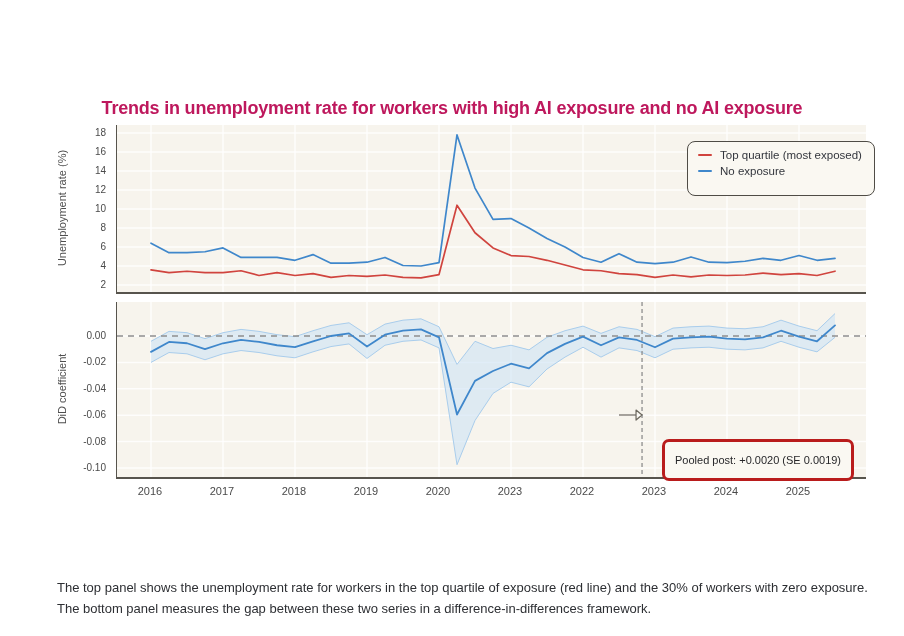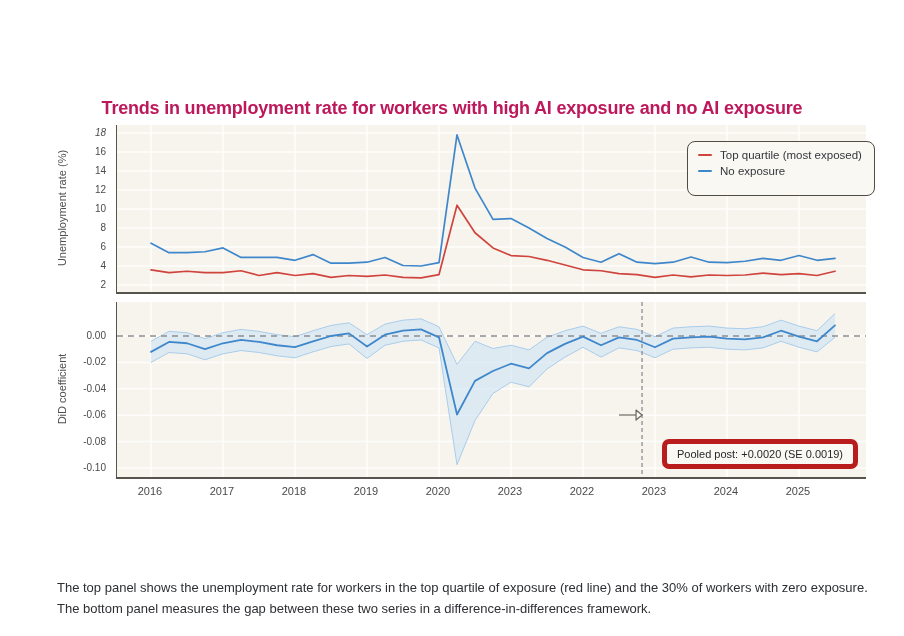--- a/index.html
+++ b/index.html
@@ -19,22 +19,22 @@
   .ytick,.xtick{position:absolute;font-size:10px;color:#4a4a4a;}
   .ytick{width:42px;text-align:right;}
   .xtick{width:44px;text-align:center;font-size:11px;color:#4a4a4a;}
   .legend{position:absolute;left:687px;top:141px;background:#faf8f2;border:1px solid #4f4c46;
           border-radius:8px;padding:7px 12px 18px 10px;display:flex;flex-direction:column;gap:4px;}
   .legend-row{display:flex;align-items:center;font-size:11.5px;color:#33363d;white-space:nowrap;}
   .dash{display:inline-block;width:14px;height:0;border-top:2.5px solid #000;border-radius:2px;
         margin-right:8px;flex:none;}
   .chatgpt-box{position:absolute;left:527px;top:404px;background:#edeae0;border:1px solid #8a8578;
           border-radius:6px;padding:4px 9px;font-size:11px;color:#57534a;white-space:nowrap;}
-  .pooled-box{position:absolute;left:662px;top:439px;background:#faf8f2;border:5px solid #b91c1c;
-          border-radius:7px;padding:4px 10px;font-size:11px;color:#27272a;white-space:nowrap;}
+  .pooled-box{position:absolute;left:662px;top:439px;background:#faf8f2;border:3px solid #b91c1c;
+          border-radius:7px;padding:12px 10px;font-size:11px;color:#27272a;white-space:nowrap;}
   .cap-bold{position:absolute;left:57px;top:536px;width:810px;font-size:12.5px;font-weight:700;
           line-height:1.55;color:#111219;}
   .cap-body{position:absolute;left:57px;top:577px;width:818px;font-size:13px;line-height:1.65;
           color:#2d2f33;}
 </style>
 </head>
 <body>
 
 <div class="page">
 
@@ -100,21 +100,21 @@
 
   <div id="tick-layer">
       <span class="ytick" style="position:absolute;left:64px;width:42px;top:278.9985209625121px;">2</span>
       <span class="ytick" style="position:absolute;left:64px;width:42px;top:259.9985778485693px;">4</span>
       <span class="ytick" style="position:absolute;left:64px;width:42px;top:240.99863473462653px;">6</span>
       <span class="ytick" style="position:absolute;left:64px;width:42px;top:221.99869162068376px;">8</span>
       <span class="ytick" style="position:absolute;left:64px;width:42px;top:202.99874850674098px;">10</span>
       <span class="ytick" style="position:absolute;left:64px;width:42px;top:183.9988053927982px;">12</span>
       <span class="ytick" style="position:absolute;left:64px;width:42px;top:164.99886227885546px;">14</span>
       <span class="ytick" style="position:absolute;left:64px;width:42px;top:145.99891916491268px;">16</span>
-      <span class="ytick" style="position:absolute;left:64px;width:42px;top:126.9989760509699px;font-style:italic;">18</span>
+      <span class="ytick" style="position:absolute;left:64px;width:42px;top:126.9989760509699px;">18</span>
       <span class="ytick" style="position:absolute;left:64px;width:42px;top:330.0021119324182px;">0.00</span>
       <span class="ytick" style="position:absolute;left:64px;width:42px;top:356.4012671594509px;">-0.02</span>
       <span class="ytick" style="position:absolute;left:64px;width:42px;top:382.80042238648366px;">-0.04</span>
       <span class="ytick" style="position:absolute;left:64px;width:42px;top:409.19957761351634px;">-0.06</span>
       <span class="ytick" style="position:absolute;left:64px;width:42px;top:435.59873284054913px;">-0.08</span>
       <span class="ytick" style="position:absolute;left:64px;width:42px;top:461.9978880675818px;">-0.10</span>
       <span class="xtick" style="position:absolute;left:128px;top:485px;">2016</span>
       <span class="xtick" style="position:absolute;left:200px;top:485px;">2017</span>
       <span class="xtick" style="position:absolute;left:272px;top:485px;">2018</span>
       <span class="xtick" style="position:absolute;left:344px;top:485px;">2019</span>

